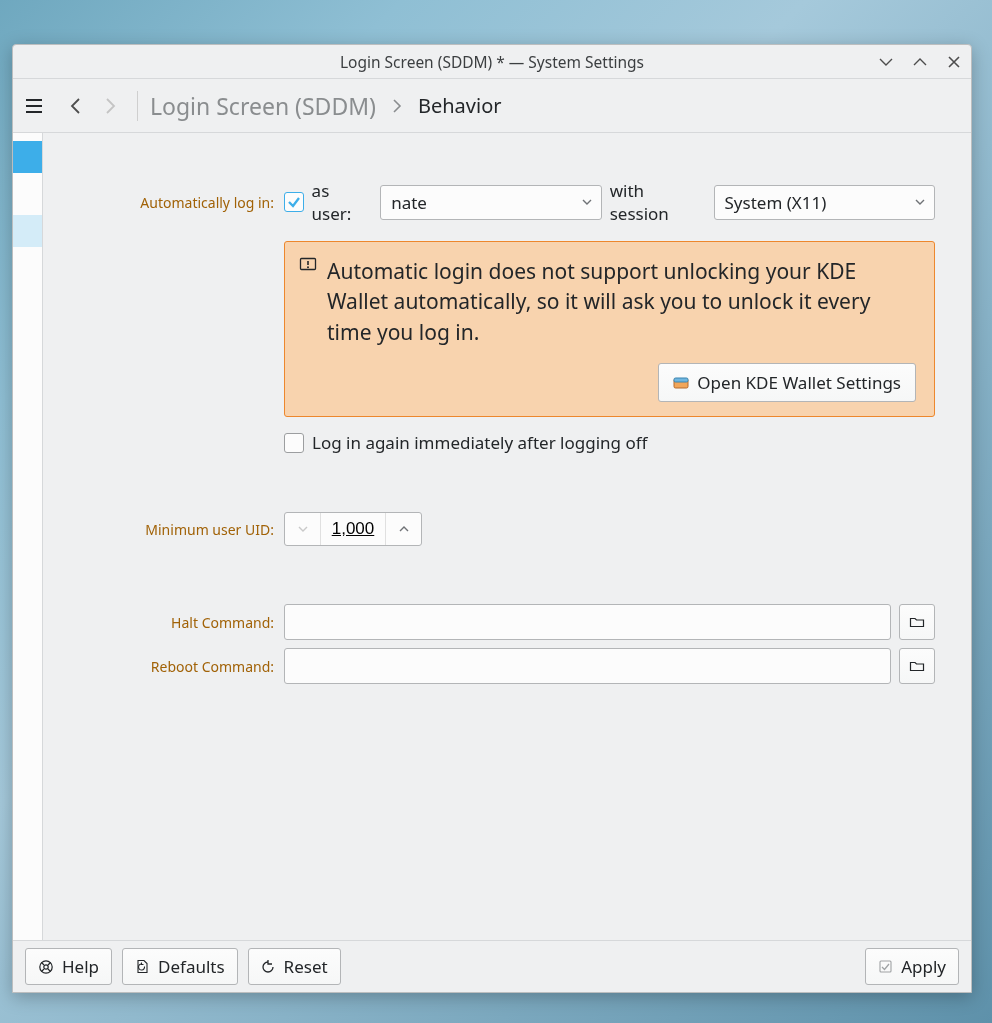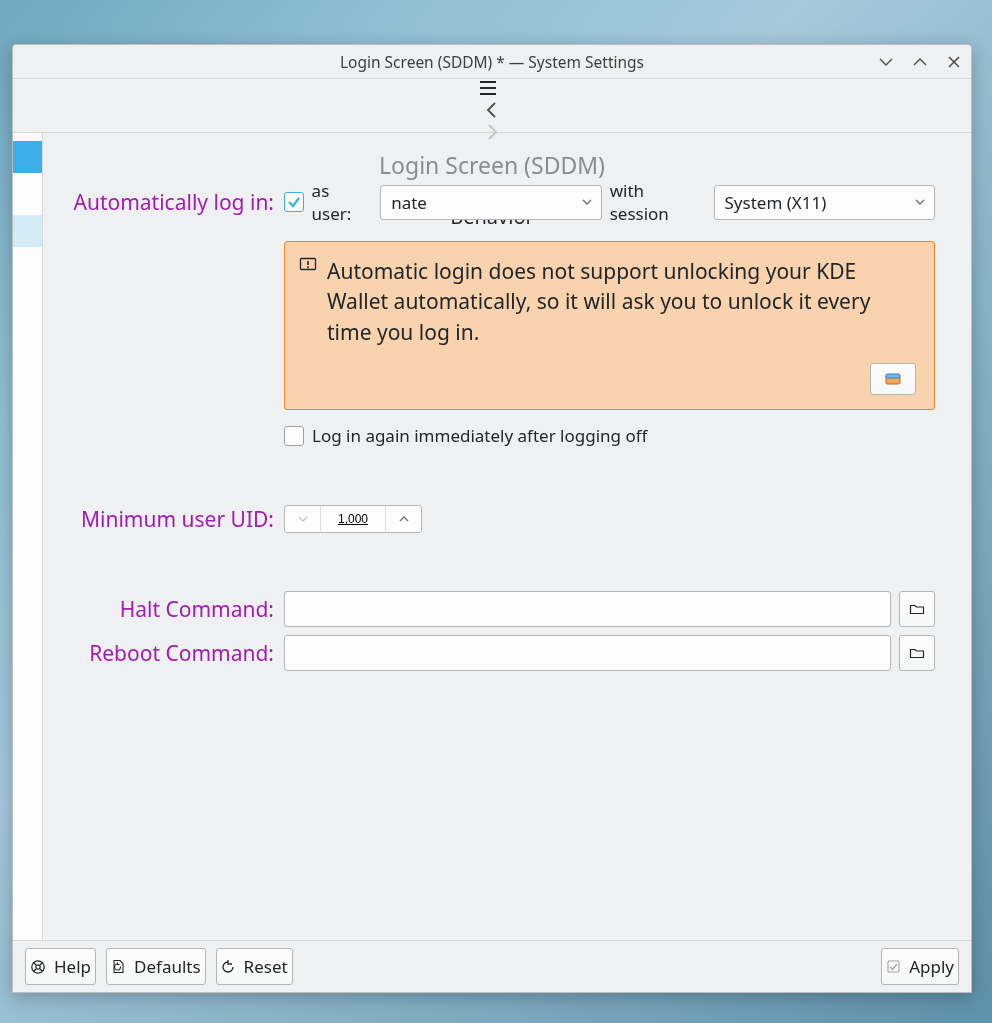--- a/index.html
+++ b/index.html
@@ -43,21 +43,20 @@
   .titlebar .winbtns { position: absolute; right: 8px; top: 0; bottom: 0; display: flex; align-items: center; gap: 16px; }
   .winbtn { width: 18px; height: 18px; display: inline-flex; align-items: center; justify-content: center; color: #4d4d4d; cursor: pointer; }
 
   .toolbar {
     height: 54px;
     display: flex;
     align-items: center;
     padding: 0 6px;
     gap: 4px;
     border-bottom: 1px solid #d6d8da;
-    flex-direction: column;
   }
   .hamburger { width: 26px; height: 26px; display: inline-flex; align-items: center; justify-content: center; color: #232629; margin-left: 2px; margin-right: 10px;}
   .navbtn { width: 30px; height: 30px; display: inline-flex; align-items: center; justify-content: center; color: #555; cursor: pointer; }
   .navbtn.dis { color: #b6b6b6; cursor: default; }
   .tb-sep { width: 1px; height: 30px; background: #cfcfcf; margin: 0 8px; }
   .crumb-dim { color: #8a8d8f; font-size: 23px; }
   .crumb-chevron { color: #8a8d8f; margin: 0 10px; font-size: 19px; }
   .crumb-cur { color: #232629; font-size: 20px; }
 
   .body {
@@ -73,21 +72,21 @@
   }
   .strip-sel { position: absolute; top: 8px; left: 0; right: 0; height: 32px; background: #3daee9; }
   .strip-hov { position: absolute; top: 82px; left: 0; right: 0; height: 32px; background: #d4ecf8; }
 
   .content {
     flex: 1;
     padding: 46px 36px 0 0;
     overflow: auto;
   }
   .form { display: grid; grid-template-columns: 233px 1fr; column-gap: 8px; row-gap: 8px; align-items: center; }
-  .flabel { text-align: right; color: #a21caf; padding-right: 2px; font-size: 21px;}
+  .flabel { text-align: right; color: #a16207; padding-right: 2px; font-size: 14px;}
   .row { display: flex; align-items: center; gap: 8px; }
 
   .checkbox {
     width: 20px; height: 20px; border: 1px solid #9c9ea0; border-radius: 3px; background: #fcfcfc;
     display: inline-flex; align-items: center; justify-content: center; cursor: pointer;
   }
   .checkbox.checked { border-color: #3daee9; }
   .checkbox svg { display: none; }
   .checkbox.checked svg { display: block; }
 
@@ -113,32 +112,32 @@
   }
   .callout-icn {
     position: absolute; left: 14px; top: 14px; width: 18px; height: 18px; color: #232629;
   }
   .callout-body { margin-left: 24px; }
   .callout p { margin: 0 0 2px 0; font-size: 21px; line-height: 1.45; }
   .callout p.sep { margin-top: 22px; }
   .callout-btnrow { margin-top: 16px; display: flex; justify-content: flex-end; }
   .btn {
     background: linear-gradient(#fcfcfc, #f6f7f7);
-    border: 1px solid #b3b5b7; border-radius: 3px; padding: 6px 4px;
+    border: 1px solid #b3b5b7; border-radius: 3px; padding: 6px 12px;
     display: inline-flex; align-items: center; gap: 8px; cursor: pointer; font-size: 17px; color:#232629;
   }
   .btn.kwallet { padding: 7px 14px; }
   .btn svg, .btn .gly { flex: 0 0 auto; }
 
   .spinner { display: inline-flex; border: 1px solid #b3b5b7; border-radius: 3px; overflow: hidden; background:#fcfcfc; }
   .spinner .sbtn { width: 36px; display:flex; align-items:center; justify-content:center; cursor:pointer; color:#6f7276; border-left:1px solid #e0e0e0;}
   .spinner .sbtn:first-child { border-left:none; border-right:1px solid #e0e0e0;}
   .spinner .sbtn.dis { color:#c9c9c9; cursor:default; }
   .spinner input {
-    border: none; outline: none; width: 64px; text-align: center; font-size: 12px; background: transparent; padding: 6px 2px; text-decoration: underline;
+    border: none; outline: none; width: 64px; text-align: center; font-size: 17px; background: transparent; padding: 6px 2px; text-decoration: underline;
   }
 
   .textin {
     flex: 1; background: #fcfcfc; border: 1px solid #b3b5b7; border-radius: 3px; padding: 7px 10px; font-size: 17px;
   }
   .iconbtn {
     width: 36px; height: 36px; display: inline-flex; align-items: center; justify-content: center;
     background: linear-gradient(#fcfcfc, #f6f7f7); border: 1px solid #b3b5b7; border-radius: 3px; cursor: pointer;
   }
 
@@ -251,20 +250,21 @@
             </svg>
           </span>
           <div class="callout-body">
             <p>Automatic login does not support unlocking your KDE Wallet automatically, so it will ask you to unlock it every time you log in.</p>
             <div class="callout-btnrow">
               <span class="btn kwallet">
                 <svg width="16" height="16" viewBox="0 0 16 16">
                   <rect x="1" y="4" width="14" height="9" rx="1.5" fill="#f2a65a" stroke="#b46a2c"></rect>
                   <rect x="1" y="3" width="14" height="4" rx="1.5" fill="#6fb6e0" stroke="#3a84b0"></rect>
                 </svg>
+                <span>Open KDE Wallet Settings</span>
               </span>
             </div>
           </div>
         </div>
 
         <div></div>
         <div class="row">
           <span class="checkbox">
             
           </span>

